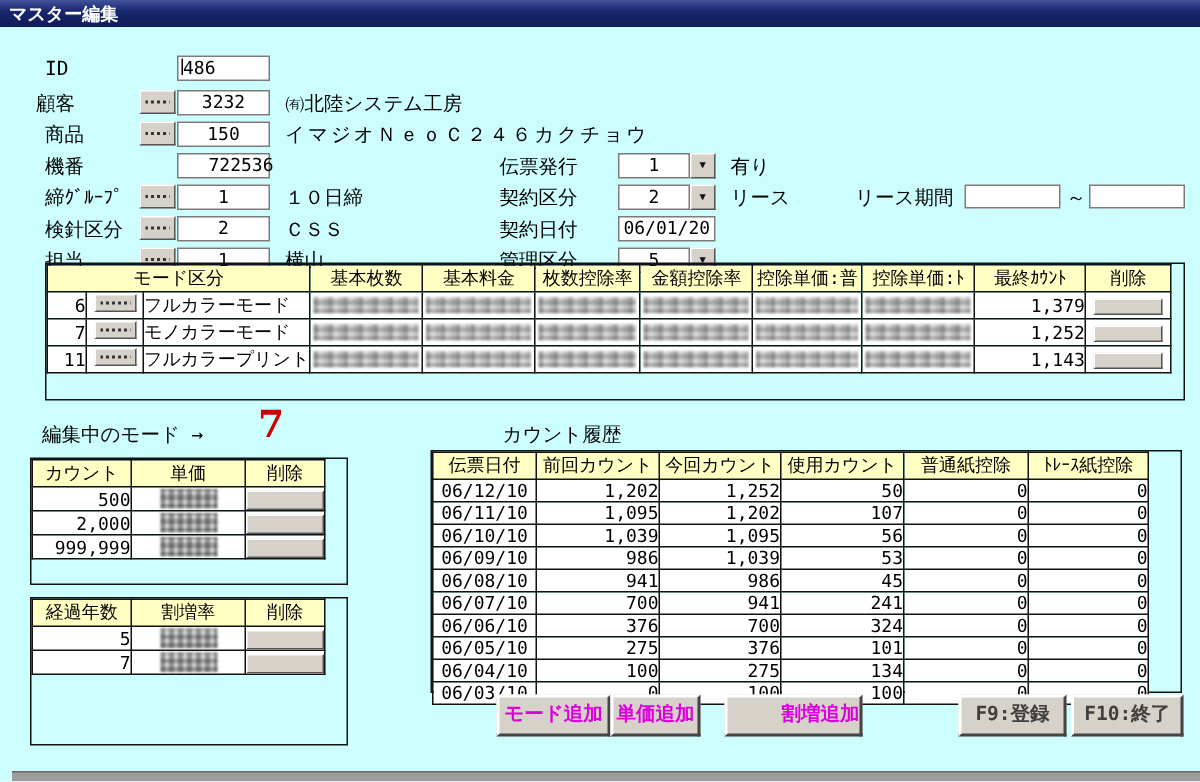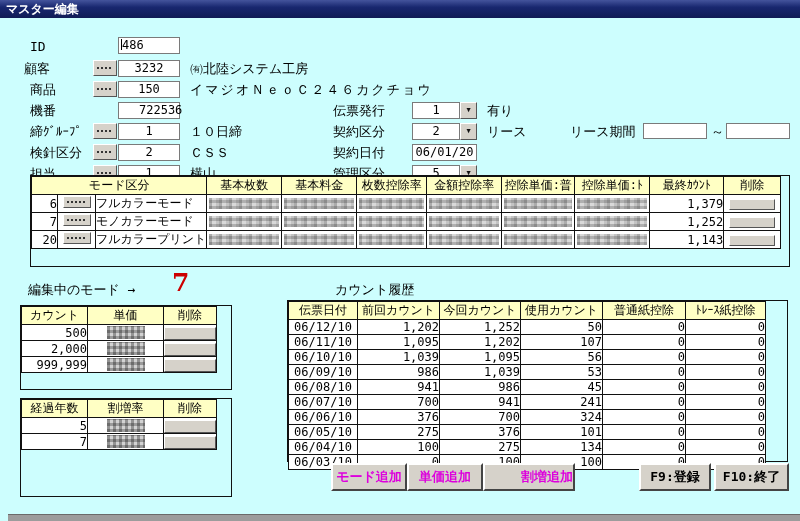--- a/index.html
+++ b/index.html
@@ -42,21 +42,21 @@
       repeating-linear-gradient(0deg,#b0b0b0 0 3px,#efefef 3px 6px);
     background-blend-mode:multiply;filter:blur(0.6px);}
   .del-btn{display:inline-block;width:46px;height:11px;background:#d6d2ca;
     border:1px solid;border-color:#fff #555 #555 #fff;box-sizing:border-box;cursor:pointer;vertical-align:middle;}
   .del-btn.big{width:52px;height:13px;}
   .btn{position:absolute;height:28px;background:#d6d2ca;
     border:2px solid;border-color:#fff #444 #444 #fff;box-sizing:border-box;
     font-size:13px;font-weight:bold;text-align:center;line-height:24px;cursor:pointer;
     font-family:"DejaVu Sans Mono","Liberation Mono",monospace;}
   .btn.magenta{color:#dd00dd;}
-  .btn.green{color:#000000;}
+  .btn.green{color:#404040;}
   .red-seven{position:absolute;color:#cc0000;font-size:25px;font-weight:bold;
     font-family:"DejaVu Serif","Liberation Serif",serif;}
   .caret{display:inline-block;width:1px;height:11px;background:#000;vertical-align:-1px;}
   .section-title{position:absolute;font-size:13px;white-space:nowrap;}
   .bottom-strip{position:absolute;left:8px;right:0;bottom:0;height:6px;
     background:#9c9c9c;border-top:1px solid #6a6a6a;}
 </style>
 </head>
 <body>
 
@@ -204,21 +204,21 @@
         <td>
               <div class="mosaic"></div>
             </td>
         <td>
               <div class="mosaic"></div>
             </td>
         <td class="num">1,252</td>
         <td class="ctr"><span class="del-btn"></span></td>
       </tr>
       <tr style="height:14px;">
-        <td class="num">20</td>
+        <td class="num">11</td>
         <td class="ctr"><span class="mini-btn" style="position:static;display:inline-block;width:28px;height:12px;"><span class="dash" style="margin-top:4px;"></span></span></td>
         <td class="name">フルカラープリント</td>
         <td>
               <div class="mosaic"></div>
             </td>
         <td>
               <div class="mosaic"></div>
             </td>
         <td>
               <div class="mosaic"></div>
@@ -409,19 +409,19 @@
             <td class="num">100</td>
             <td class="num">100</td>
             <td class="num">0</td>
             <td class="num">0</td>
           </tr>
     </tbody>
       </table>
   </div>
 
   <div class="btn magenta" style="left:331px;top:463px;width:76px;">モード追加</div>
-  <div class="btn magenta" style="left:407px;top:463px;width:76px;">単価追加</div>
+  <div class="btn magenta" style="left:407px;top:463px;width:60px;">単価追加</div>
   <div class="btn magenta" style="left:483px;top:463px;width:92px;text-align:right;">割増追加</div>
   <div class="btn green" style="left:639px;top:463px;width:72px;">F9:登録</div>
   <div class="btn green" style="left:714px;top:463px;width:75px;">F10:終了</div>
 
   <div class="bottom-strip"></div>
 </div>
 
 </body></html>

